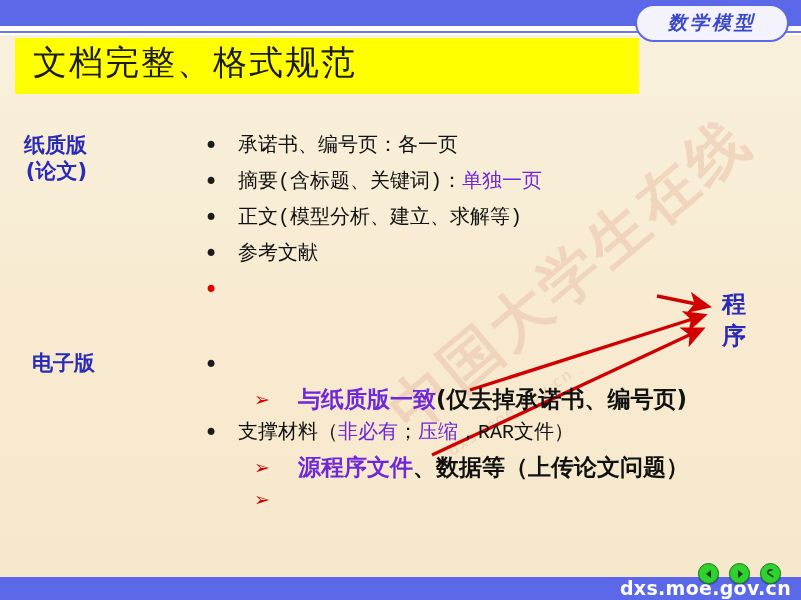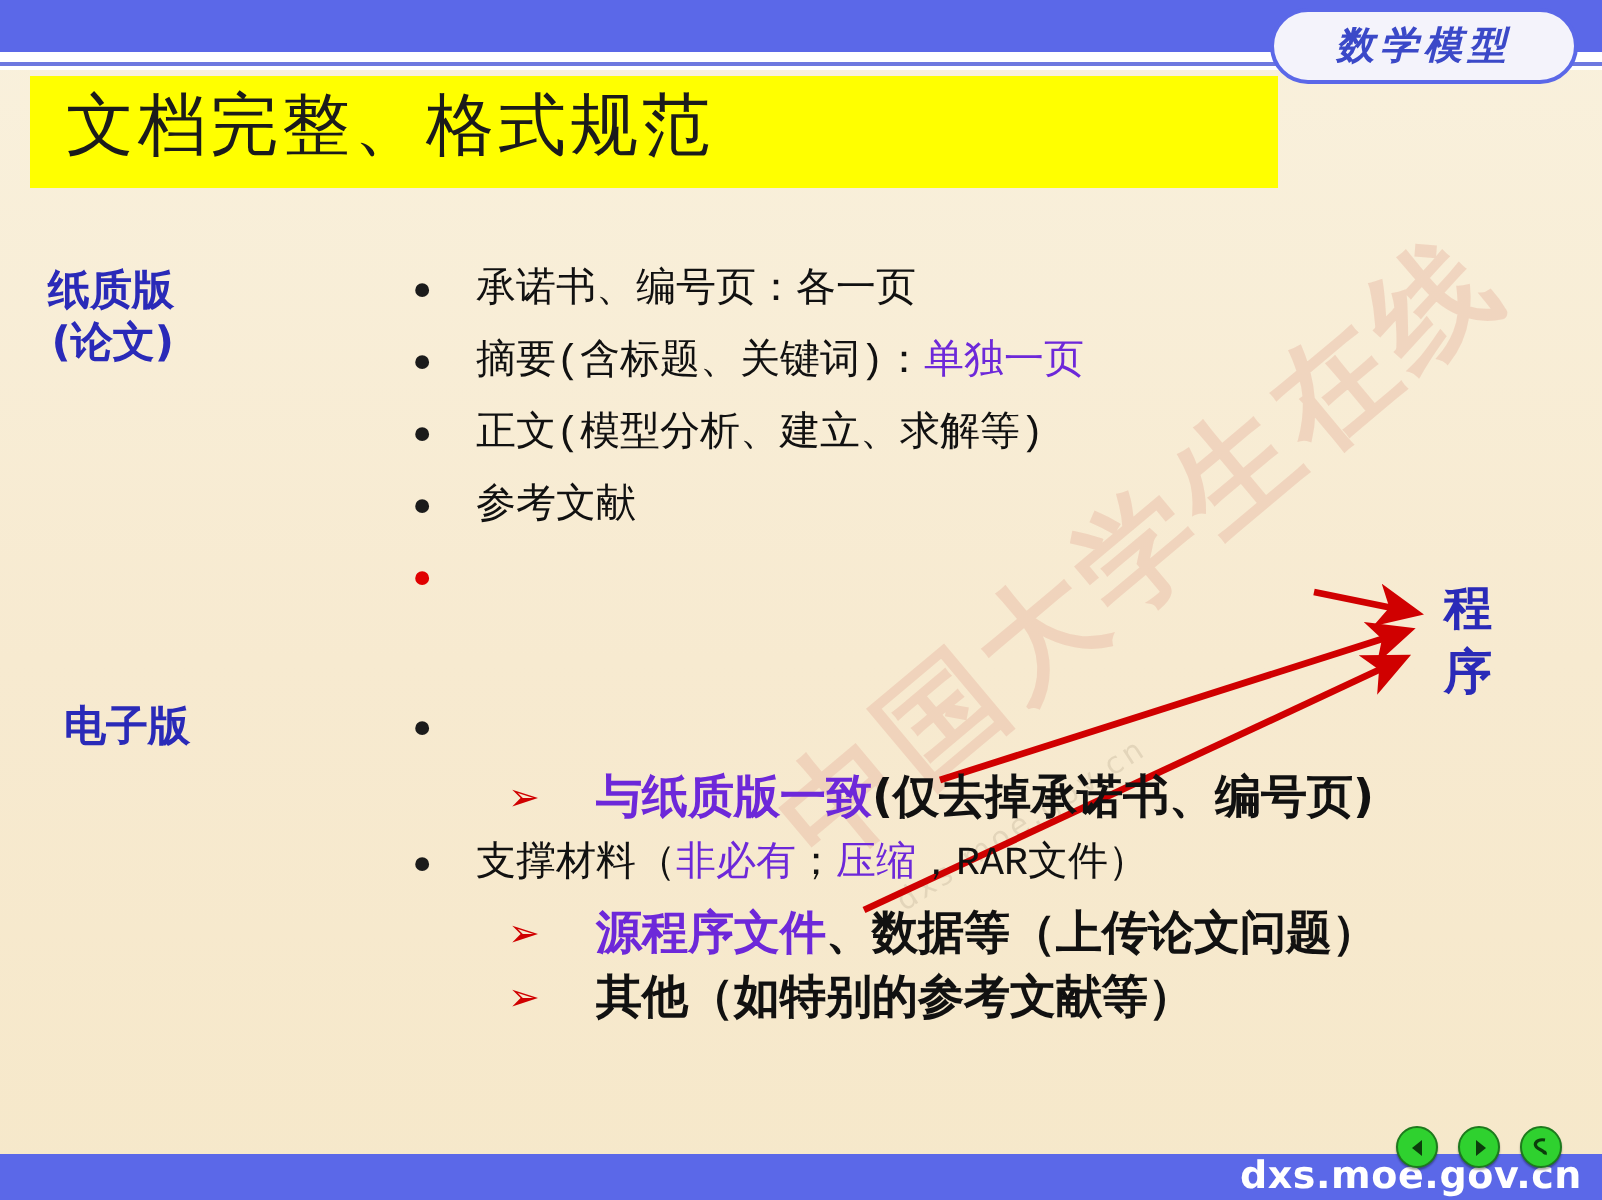--- a/index.html
+++ b/index.html
@@ -156,21 +156,20 @@
       <div class="row">
         <div class="dot">•</div>
         <div class="txt"><span>支撑材料（</span><span class="red">非必有</span><span>；</span><span class="red">压缩</span><span>，RAR文件）</span></div>
       </div>
       <div class="sub">
         <div class="arw">➢</div>
         <div class="subtxt"><span class="red">源程序文件</span><span>、数据等（上传论文问题）</span></div>
       </div>
       <div class="sub">
         <div class="arw">➢</div>
-        <div class="subtxt"><span>其他（如特别的参考文献等）</span></div>
       </div>
     </div>
 
   <div class="callout">
     <div>程</div>
     <div>序</div>
   </div>
 
 
   <div class="bottom-band"></div>

